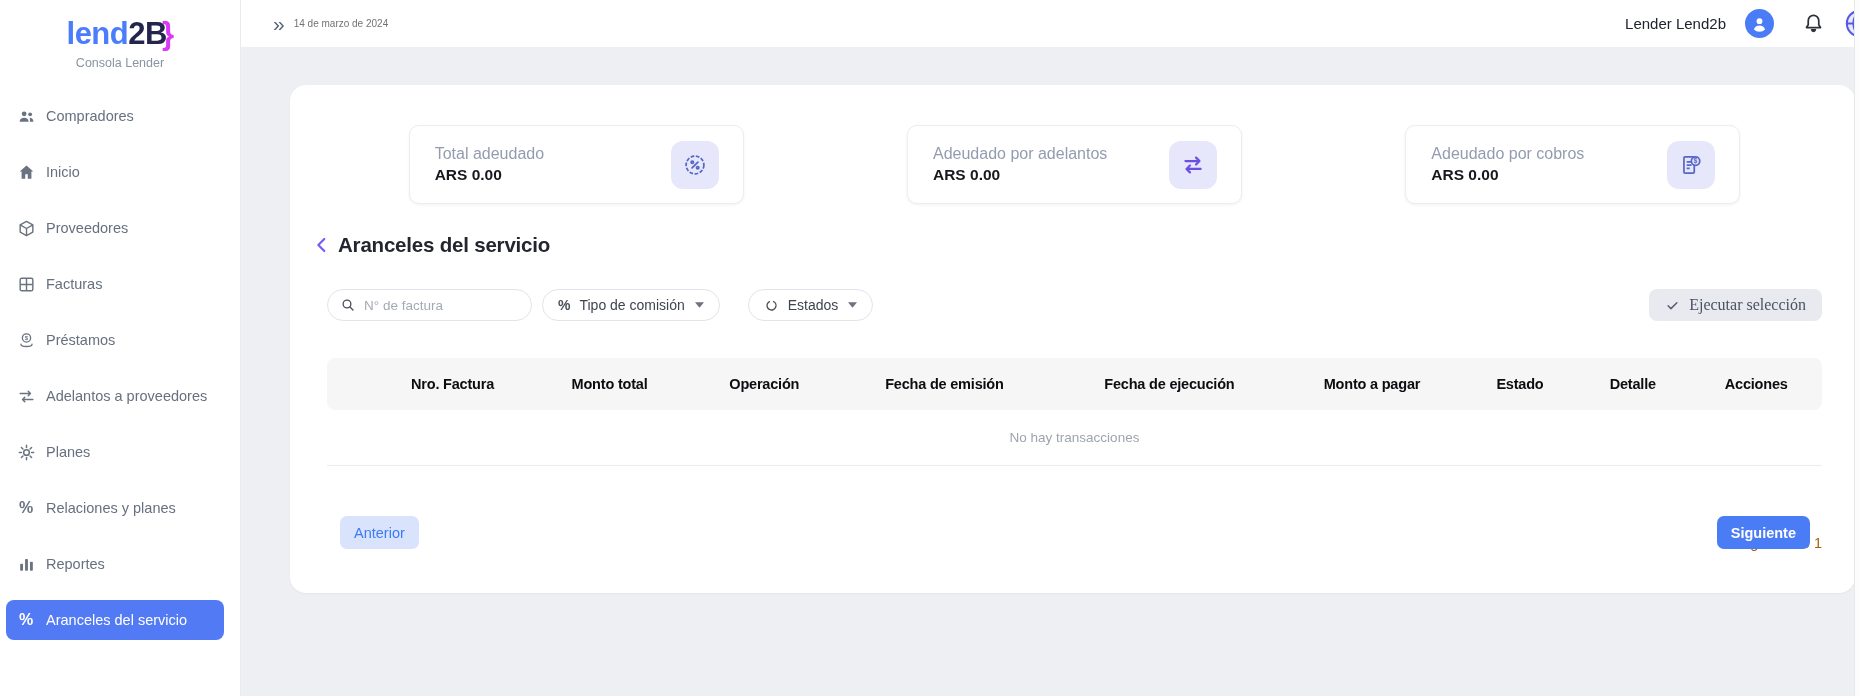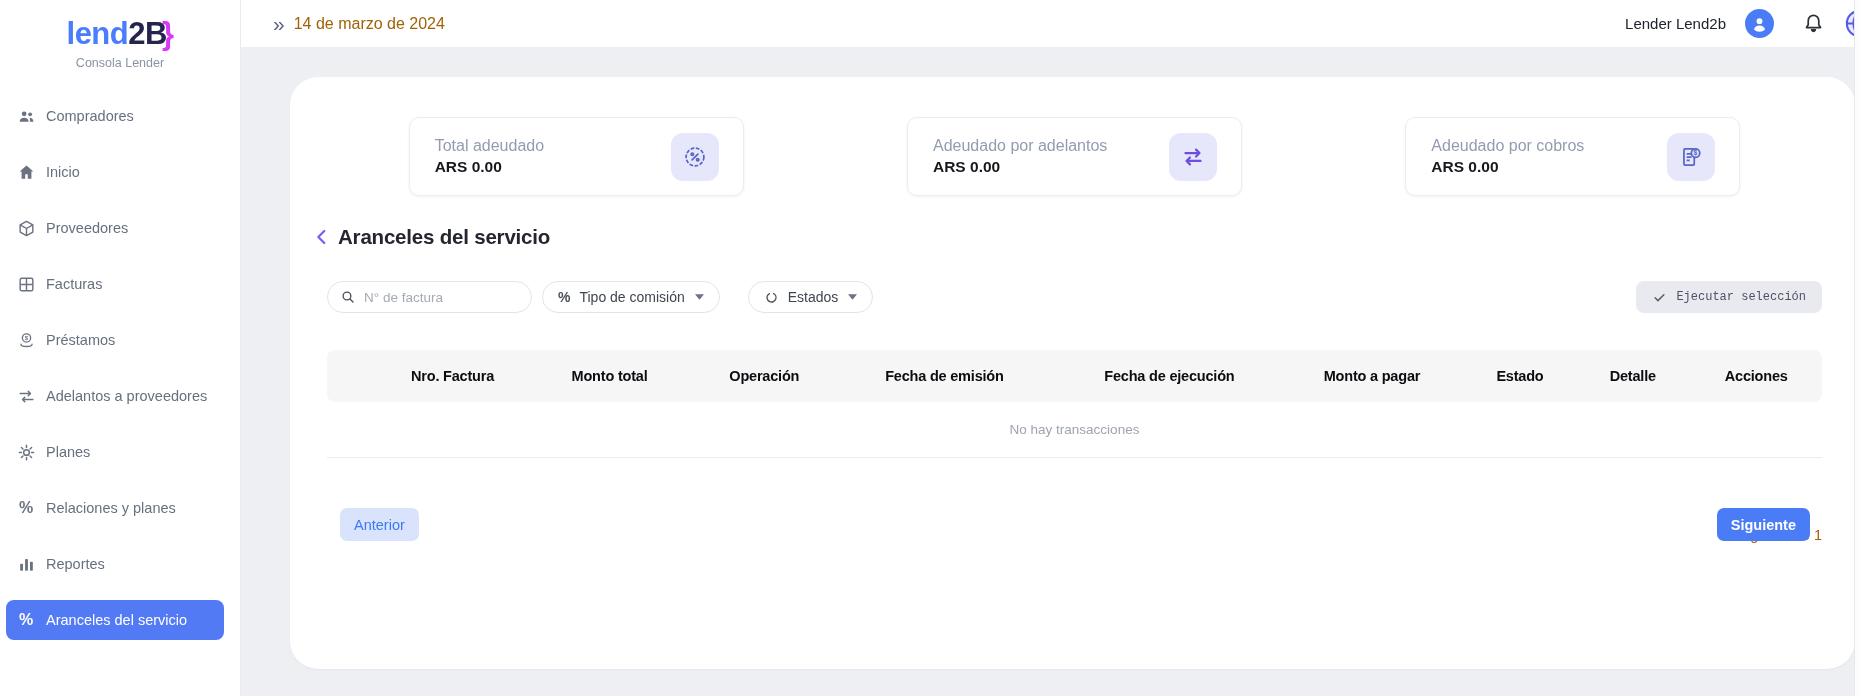--- a/index.html
+++ b/index.html
@@ -20,35 +20,35 @@
   .nav-item .nav-ic svg { width:19px; height:19px; }
   .nav-label { margin-left:10px; font-size:14.5px; white-space:nowrap; }
   .nav-item.active { background:#527AF5; color:#fff; }
   .nav-item.active .nav-ic { color:#fff; }
   .pct-glyph { font-weight:bold; font-size:16px; font-style:normal; }
 
   
   .header { position:absolute; left:241px; top:0; right:0; height:47px; background:#fff; display:flex; align-items:center; justify-content:space-between; padding-left:32px; z-index:2; }
   .hdr-left { display:flex; align-items:center; color:#58627A; }
   .hdr-collapse { font-size:21px; line-height:1; color:#58627A; cursor:pointer; margin-right:12px; letter-spacing:-3px; }
-  .hdr-date { font-size:16px; color:#a16207; }
+  .hdr-date { font-size:10px; color:#737373; }
   .hdr-right { display:flex; align-items:center; }
   .hdr-user { font-size:15px; color:#20242E; }
   .hdr-avatar { width:29px; height:29px; border-radius:50%; background:#4A7DF5; margin-left:19px; display:flex; align-items:center; justify-content:center; cursor:pointer; }
   .hdr-avatar svg { width:21px; height:21px; }
   .hdr-bell { margin-left:28px; color:#2B2F36; cursor:pointer; display:flex; }
   .hdr-bell svg { width:23px; height:23px; }
   .hdr-globe { margin-left:18px; margin-right:-16px; width:33px; height:33px; flex:none; cursor:pointer; }
   .hdr-globe svg { width:33px; height:33px; }
 
   
   .main { position:absolute; left:241px; top:47px; right:0; bottom:0; background:#EDEFF3; }
   .scroll-strip { position:absolute; right:0; top:0; width:6px; height:696px; background:#FCFCFC; border-left:1px solid #E8E8E8; z-index:5; }
 
-  .content-card { position:absolute; left:49px; top:30px; width:1565px; height:592px; background:#fff; border-radius:28px; box-shadow:0 1px 2px rgba(16,24,40,.04); }
+  .content-card { position:absolute; left:49px; top:38px; width:1565px; height:508px; background:#fff; border-radius:16px; box-shadow:0 1px 2px rgba(16,24,40,.04); }
 
   
   .stats-row { position:absolute; left:37px; top:40px; width:1495px; display:grid; grid-template-columns:1fr 1fr 1fr; justify-items:center; }
   .stat-card { width:335px; height:79px; background:#fff; border:1px solid #ECEDF1; border-radius:10px; box-shadow:0 1px 3px rgba(16,24,40,.06); display:flex; align-items:center; justify-content:space-between; padding:0 24px 0 25px; }
   .stat-label { font-size:16px; color:#939CAF; }
   .stat-value { font-size:15.5px; font-weight:bold; color:#16181D; margin-top:3px; }
   .stat-icon { width:48px; height:48px; border-radius:12px; background:#E6E7FA; display:flex; align-items:center; justify-content:center; color:#5766C6; flex:none; }
   .stat-icon svg { width:26px; height:26px; }
   .stat-icon.violet { color:#6C4EE0; }
 
@@ -64,21 +64,21 @@
   .search-pill svg { width:16px; height:16px; color:#4A4F58; flex:none; }
   .search-pill input { border:none; outline:none; margin-left:8px; width:100%; font-size:13.5px; color:#333; font-family:"Liberation Sans", sans-serif; background:transparent; }
   .search-pill input::placeholder { color:#A4AAB5; }
   .drop-pill { display:flex; align-items:center; height:32px; border:1px solid #E2E4E9; border-radius:16px; background:#fff; padding:0 15px; margin-left:10px; cursor:pointer; color:#3F4550; }
   .drop-pill.estados { margin-left:28px; }
   .drop-pill .drop-ic { display:flex; color:#4A4F58; margin-right:9px; }
   .drop-pill .drop-ic svg { width:15px; height:15px; }
   .drop-label { font-size:14px; }
   .drop-caret { margin-left:10px; color:#6B7280; display:flex; }
   .drop-caret svg { width:9px; height:6px; }
-  .execute-btn { margin-left:auto; display:flex; align-items:center; height:32px; background:#E9EAF0; border:none; border-radius:8px; padding:0 16px; color:#4A5263; font-size:12px; cursor:pointer; font-family:Liberation Mono, monospace; }
+  .execute-btn { margin-left:auto; display:flex; align-items:center; height:32px; background:#E9EAF0; border:none; border-radius:8px; padding:0 16px; color:#4A5263; font-size:16px; cursor:pointer; font-family:Liberation Serif, serif; }
   .execute-btn svg { width:15px; height:15px; margin-right:9px; color:#555E6E; }
 
   
   .table-wrap { position:absolute; left:37px; top:273px; width:1495px; }
   table { width:100%; border-collapse:separate; border-spacing:0; table-layout:fixed; }
   thead th { background:#F6F6F7; height:52px; font-size:14.5px; font-weight:bold; color:#0C0D10; letter-spacing:-0.2px; text-align:center; }
   thead th:first-child { border-radius:8px 0 0 8px; }
   thead th:last-child { border-radius:0 8px 8px 0; }
   .empty-cell { height:56px; text-align:center; font-size:13.5px; color:#9EA4AE; border-bottom:1px solid #ECECEF; }
 

